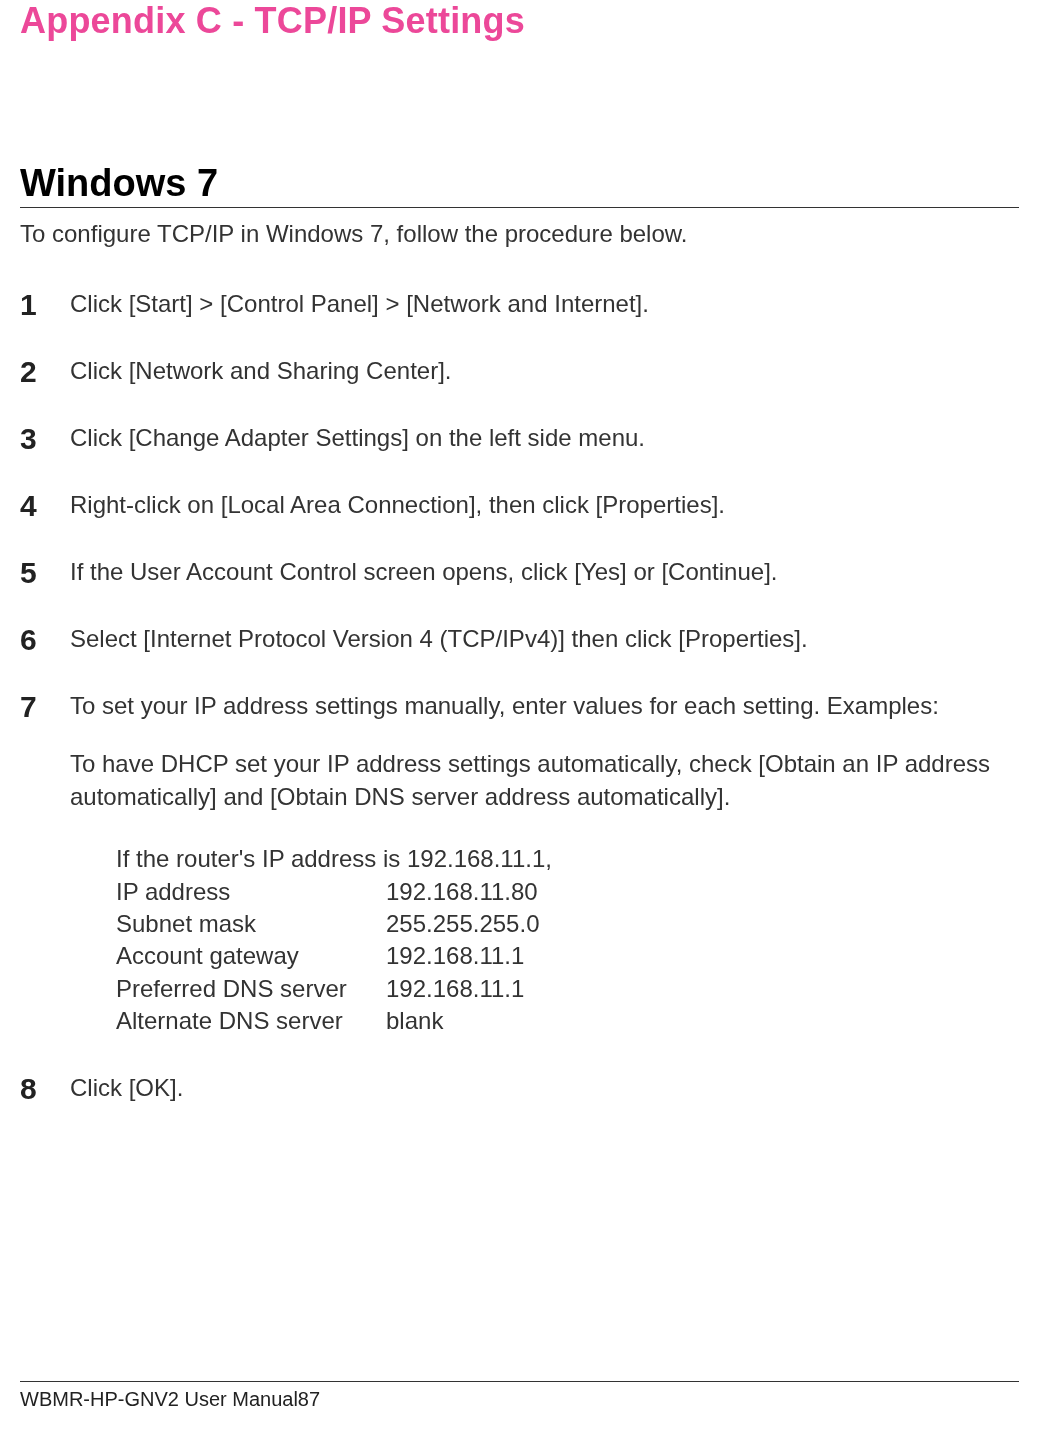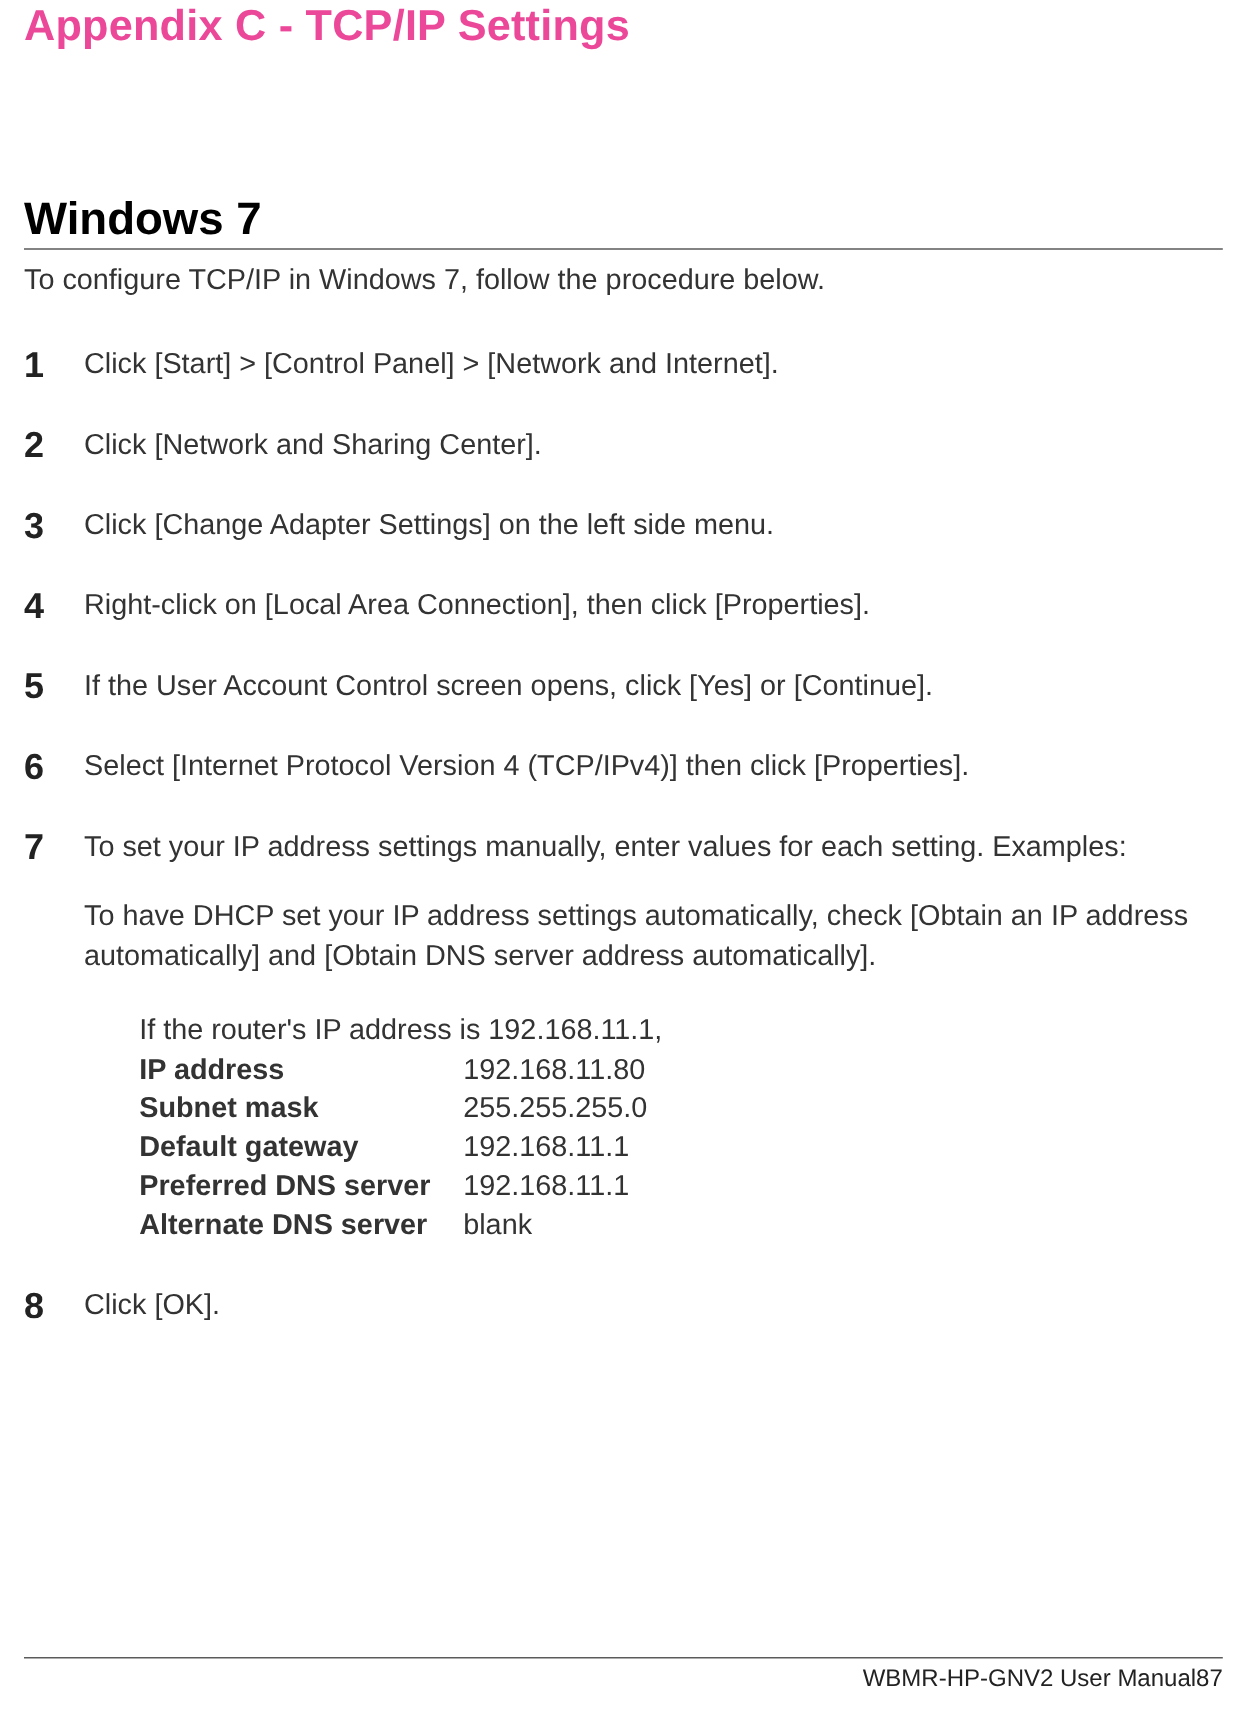--- a/index.html
+++ b/index.html
@@ -58,30 +58,30 @@
   .step-text p { margin-bottom: 26px; }
   .step-text p:last-child { margin-bottom: 0; }
   .example-block {
     margin-left: 46px;
     font-size: 24px;
     color: #333;
     line-height: 1.35;
     margin-top: 30px;
   }
   .example-row { display: flex; }
-  .example-label { width: 270px; font-weight: bold; }
+  .example-label { width: 270px; }
   .footer {
     position: absolute;
     bottom: 18px;
     left: 20px;
     right: 20px;
     border-top: 1.5px solid #333;
     padding-top: 6px;
     display: flex;
-    justify-content: flex-end;
+    justify-content: flex-start;
     font-family: Arial, Helvetica, sans-serif;
     font-size: 20px;
     color: #222;
   }
 </style>
 </head>
 <body>
 
 <h1 class="appendix-title">Appendix C - TCP/IP Settings</h1>
 
@@ -128,21 +128,21 @@
       <div>If the router's IP address is 192.168.11.1,</div>
       <div class="example-row">
         <span class="example-label">IP address</span>
         <span>192.168.11.80</span>
       </div>
       <div class="example-row">
         <span class="example-label">Subnet mask</span>
         <span>255.255.255.0</span>
       </div>
       <div class="example-row">
-        <span class="example-label">Default gateway</span>
+        <span class="example-label">Account gateway</span>
         <span>192.168.11.1</span>
       </div>
       <div class="example-row">
         <span class="example-label">Preferred DNS server</span>
         <span>192.168.11.1</span>
       </div>
       <div class="example-row">
         <span class="example-label">Alternate DNS server</span>
         <span>blank</span>
       </div>

